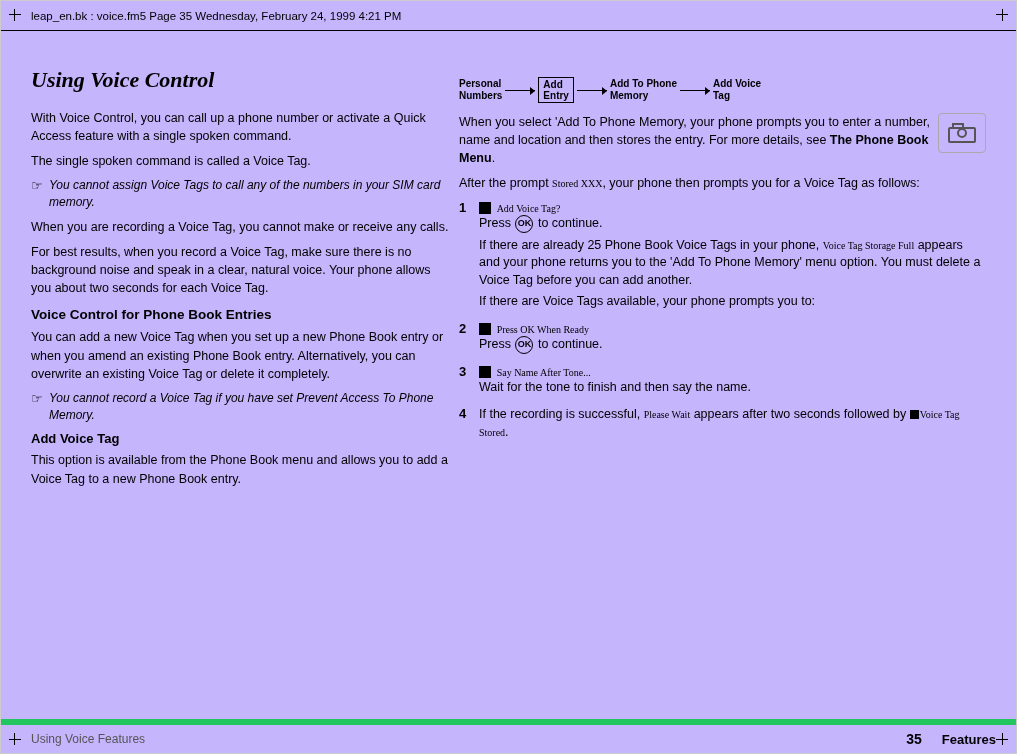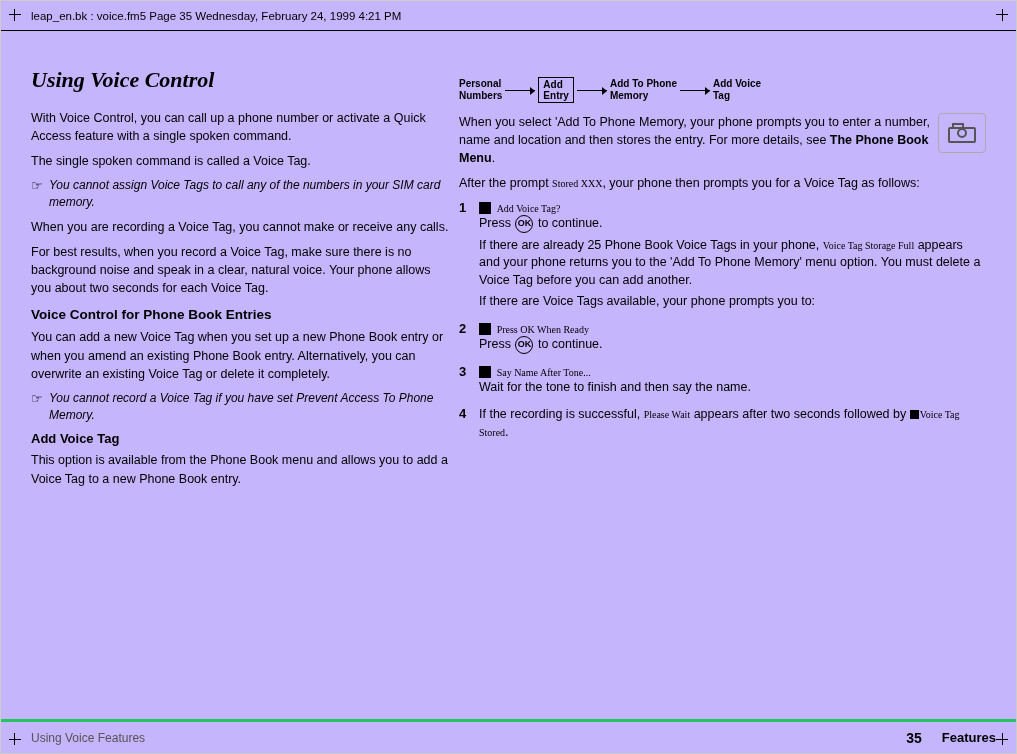--- a/index.html
+++ b/index.html
@@ -57,21 +57,21 @@
     .corner-bl::after { width: 12px; height: 1px; bottom: 5px; left: 0; }
     .corner-br { bottom: 8px; right: 8px; }
     .corner-br::before { width: 1px; height: 12px; bottom: 0; right: 5px; }
     .corner-br::after { width: 12px; height: 1px; bottom: 5px; right: 0; }
 
     
     .footer-bar {
       position: absolute;
       bottom: 0; left: 0; right: 0;
       height: 34px;
-      border-top: 3px solid #22c55e;
+      border-top: 6px solid #22c55e;
       display: flex;
       align-items: center;
       justify-content: flex-end;
       padding: 8px 20px;
       font-size: 12px;
     }
     .footer-left {
       position: absolute;
       left: 30px;
       font-size: 12px;

